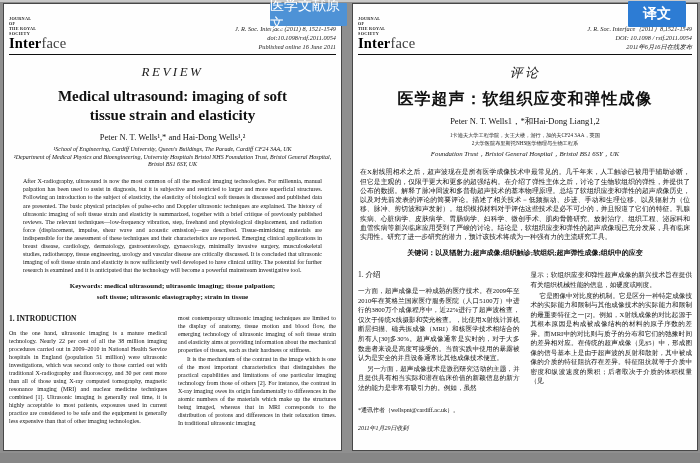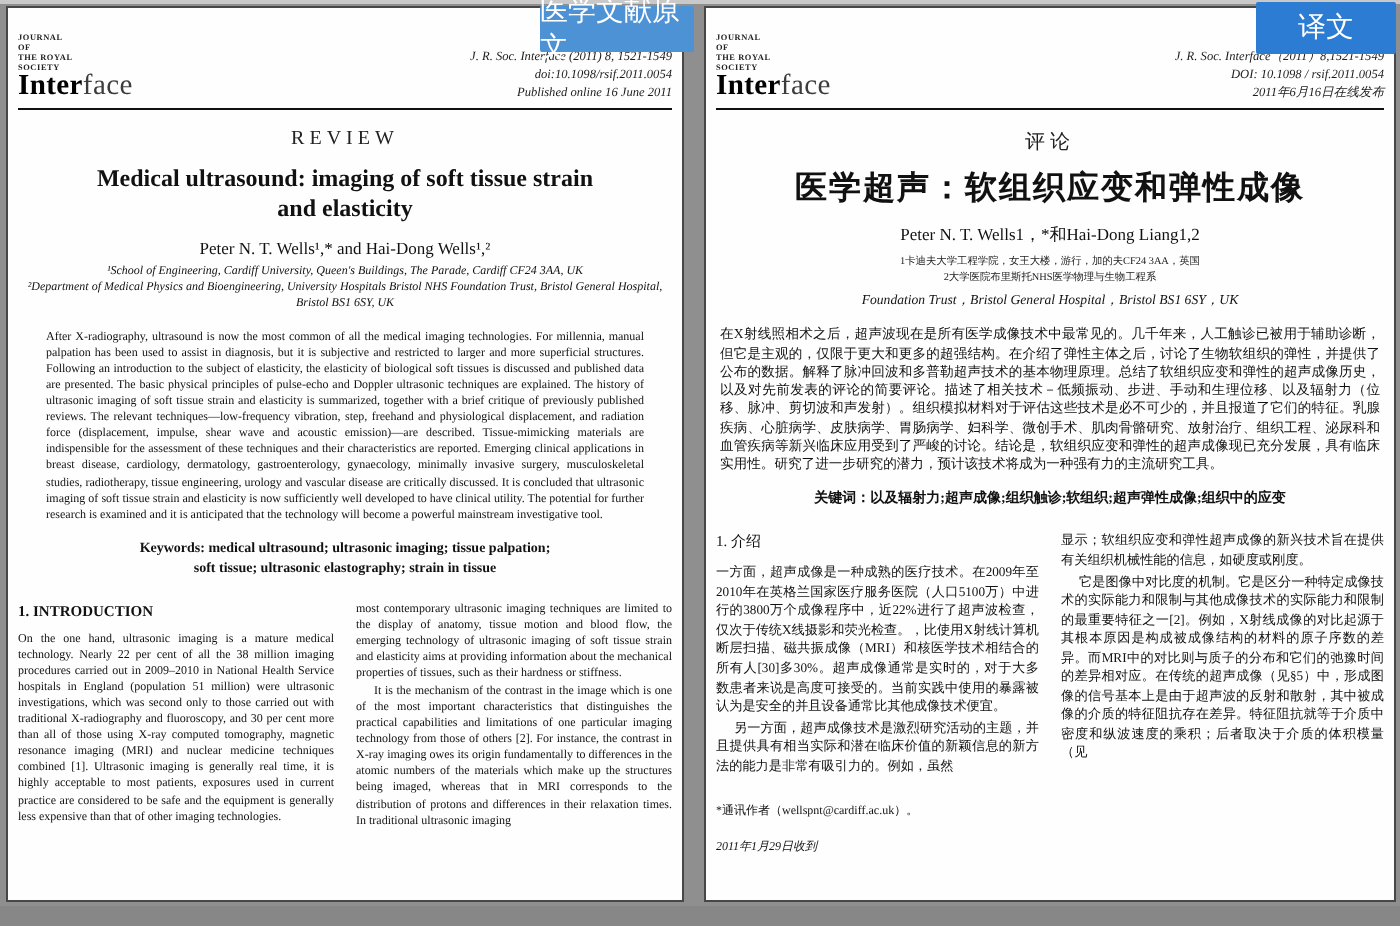--- a/index.html
+++ b/index.html
@@ -17,34 +17,34 @@
   }
   .page-left  { left:3px;   width:339px; }
   .page-right { left:352px; width:346px; }
   .tab {
     position:absolute; z-index:10; color:#ffffff;
     font-family:"Liberation Sans","DejaVu Sans",sans-serif;
     font-size:14px; display:flex; align-items:center; justify-content:center;
     cursor:pointer; border-radius:1px;
   }
   .tab-left  { left:270px; top:3px; width:77px; height:23px; }
-  .tab-right { left:628px; top:1px; width:70px; height:26px; }
+  .tab-right { left:628px; top:1px; width:58px; height:26px;font-weight:bold; }
 
   .page-inner { padding:12px 5px 0; }
 
   .page-header { display:flex; justify-content:space-between; align-items:flex-end; }
   .logo-small { font-size:4.2px; font-weight:bold; letter-spacing:.3px; line-height:1.2; color:#222; }
   .logo-name  { font-size:14.5px; line-height:1.05; letter-spacing:.2px; }
   .logo-name .b { font-weight:bold; color:#000; }
   .logo-name .l { font-weight:normal; color:#3c3c3c; }
   .citation { text-align:right; font-style:italic; font-size:6.3px; line-height:1.4; color:#1c1c1c; }
   .header-rule { border-bottom:1.6px solid #101010; margin-top:3px; }
 
-  .review-label { text-align:center; font-size:10px; letter-spacing:2.5px; margin-top:9px; color:#222; }
-  .paper-title  { text-align:center; font-weight:bold; font-size:12px; line-height:1.25; margin:7px auto 0; max-width:252px; }
+  .review-label { text-align:center; font-size:13px; letter-spacing:2.5px; margin-top:9px; color:#222;font-style:italic; }
+  .paper-title  { text-align:center; font-weight:bold; font-size:15px; line-height:1.25; margin:7px auto 0; max-width:252px; }
   .paper-title.cn { font-size:16px; max-width:none; letter-spacing:1px; }
   .authors { text-align:center; font-weight:normal; font-size:8.5px; margin-top:7px; }
   .affils  { text-align:center; font-style:italic; font-size:6px; line-height:1.3; margin-top:4px; }
   .affils-cn { text-align:center; font-size:5.2px; line-height:1.45; margin-top:4px; color:#222; }
   .affil-en-line { text-align:center; font-style:italic; font-size:6.8px; margin-top:2px; }
 
   .abstract { font-size:6px; line-height:1.35; text-align:justify; margin:8px 14px 0; }
   .abstract.cn { font-size:6.8px; line-height:1.36; margin:8px 2px 0; }
 
   .keywords { text-align:center; font-weight:bold; font-size:7px; line-height:1.45; margin:7px auto 0; max-width:215px; }

